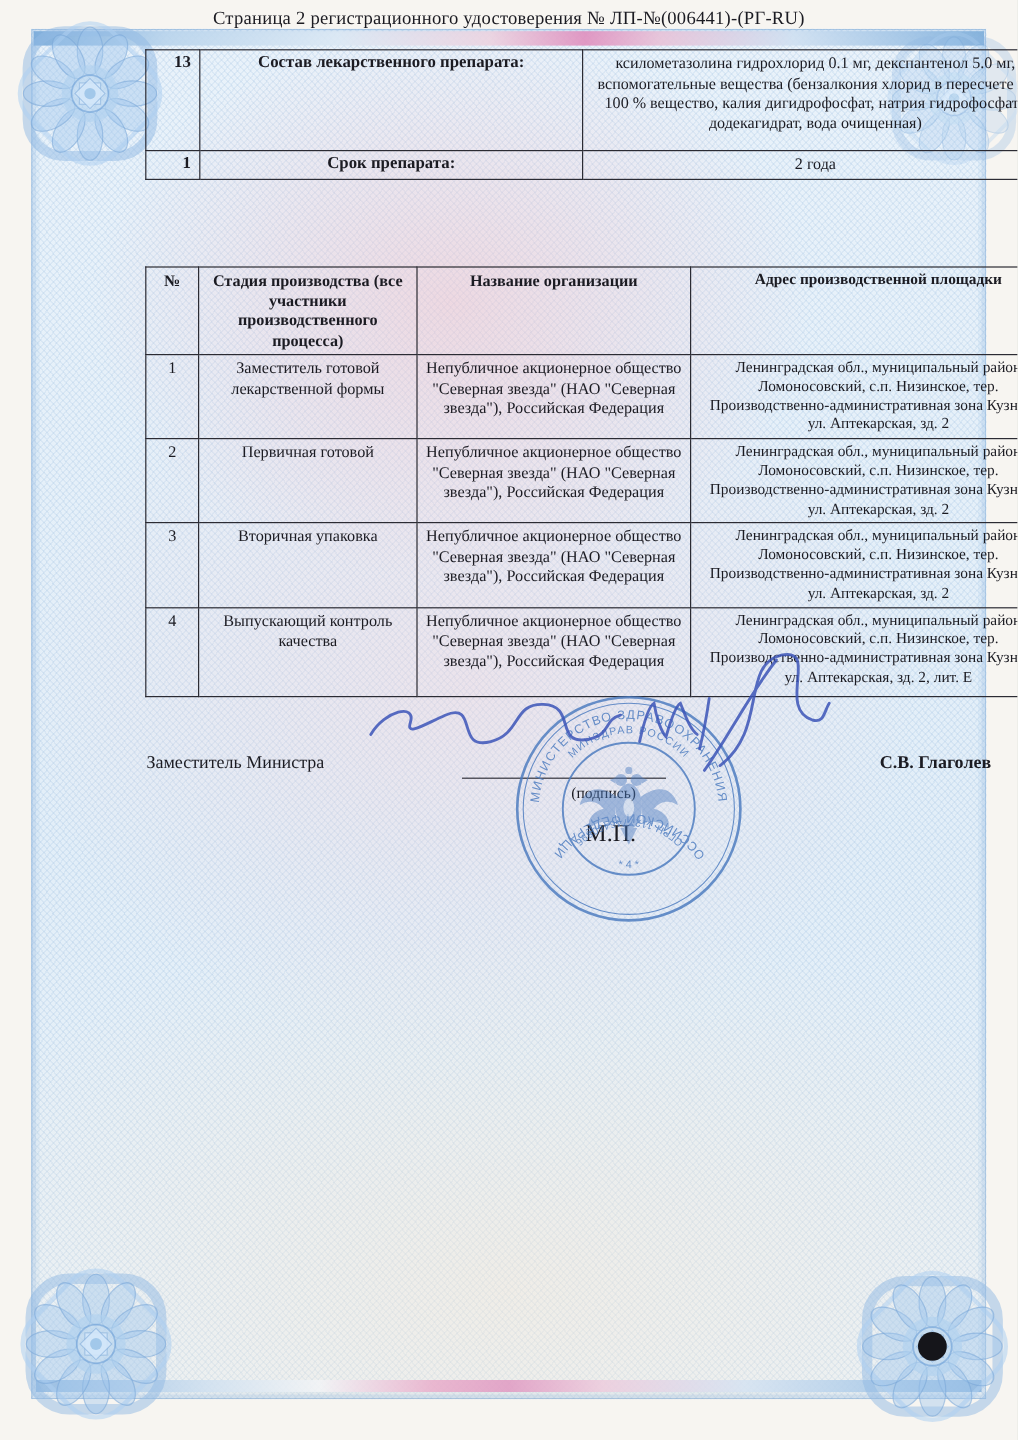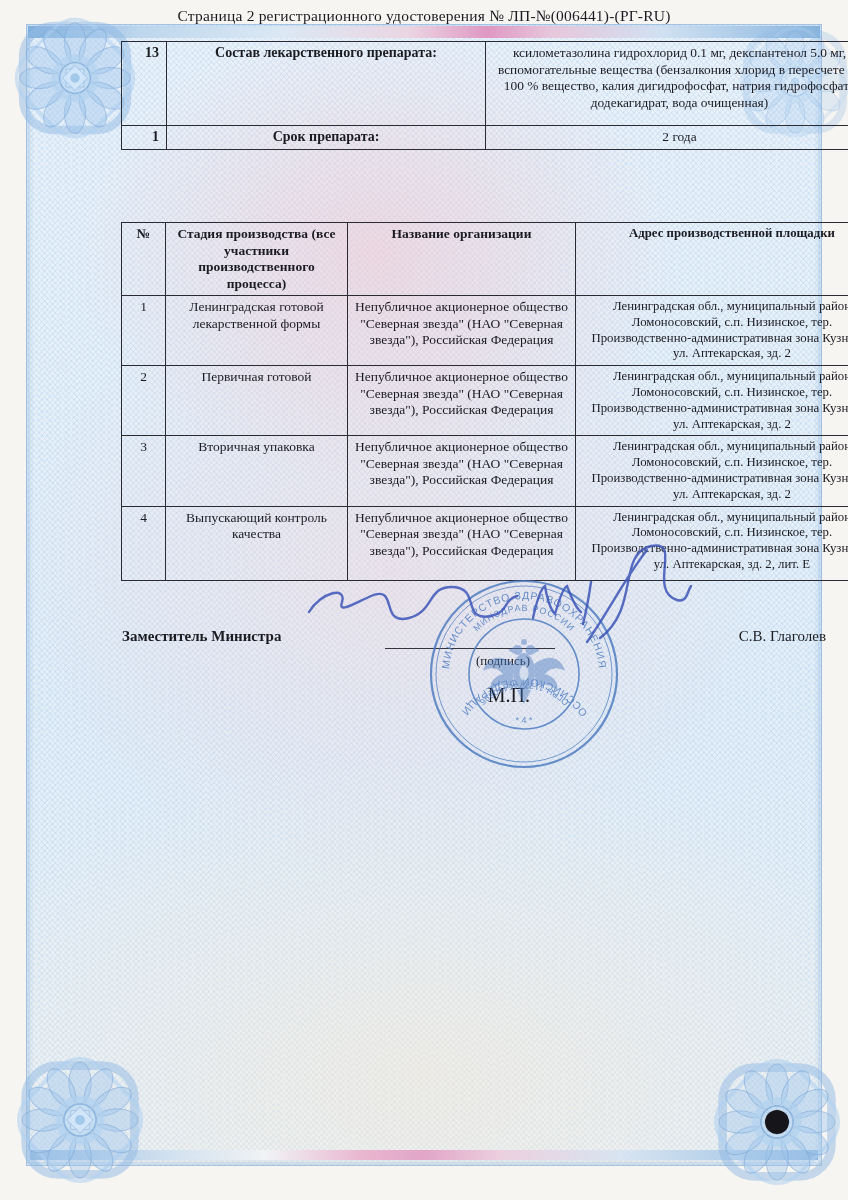--- a/index.html
+++ b/index.html
@@ -68,22 +68,22 @@
   .t2 .c-num{width:29px;text-align:center;font-size:13.5px;}
   .t2 .c-stage{width:167px;font-size:13.5px;line-height:16.5px;}
   .t2 .c-org{width:213px;font-size:13.5px;line-height:16.5px;}
   .t2 .c-addr{width:298px;font-size:12.8px;line-height:15.8px;}
   .t2 .rh{height:62px;}
   .t2 .r1{height:62px;}
   .t2 .r2{height:60px;}
   .t2 .r3{height:61px;}
   .t2 .r4{height:74px;}
   
-  .sig-left{position:absolute;left:122px;top:628px;font-size:15px;font-weight:bold;}
-  .sig-right{position:absolute;right:22px;top:628px;font-size:15px;font-weight:normal;text-align:right;}
+  .sig-left{position:absolute;left:122px;top:628px;font-size:15px;font-weight:normal;}
+  .sig-right{position:absolute;right:22px;top:628px;font-size:15px;font-weight:bold;text-align:right;}
   .sig-line{position:absolute;left:385px;top:648px;width:170px;border-top:1.4px solid #34343c;}
   .sig-caption{position:absolute;left:430px;top:653px;width:100px;text-align:right;font-size:13px;}
   .stamp-caption{position:absolute;left:430px;top:684px;width:100px;text-align:right;font-size:20px;}
   
   .seal{position:absolute;left:424px;top:574px;opacity:.82;filter:blur(.4px);}
   .seal text{font-family:"Liberation Sans","DejaVu Sans",sans-serif;fill:var(--stamp-blue);}
   .handwritten{position:absolute;left:295px;top:530px;pointer-events:none;}
   .punch-hole{position:absolute;left:765px;top:1110px;width:24px;height:24px;border-radius:50%;background:#15151a;}
 </style>
 </head>
@@ -159,21 +159,21 @@
   <table class="doc-table t2">
     <tbody>
         <tr class="rh">
       <th class="c-num">№</th>
       <th class="c-stage">Стадия производства (все участники производственного процесса)</th>
       <th class="c-org">Название организации</th>
       <th class="c-addr">Адрес производственной площадки</th>
     </tr>
     <tr class="r1">
       <td class="c-num">1</td>
-      <td class="c-stage">Ленинградская готовой лекарственной формы</td>
+      <td class="c-stage">Заместитель готовой лекарственной формы</td>
       <td class="c-org">Непубличное акционерное общество "Северная звезда" (НАО "Северная звезда"), Российская Федерация</td>
       <td class="c-addr">Ленинградская обл., муниципальный район Ломоносовский, с.п. Низинское, тер. Производственно-административная зона Кузнецы, ул. Аптекарская, зд. 2</td>
     </tr>
     <tr class="r2">
       <td class="c-num">2</td>
       <td class="c-stage">Первичная готовой</td>
       <td class="c-org">Непубличное акционерное общество "Северная звезда" (НАО "Северная звезда"), Российская Федерация</td>
       <td class="c-addr">Ленинградская обл., муниципальный район Ломоносовский, с.п. Низинское, тер. Производственно-административная зона Кузнецы, ул. Аптекарская, зд. 2</td>
     </tr>
     <tr class="r3">

